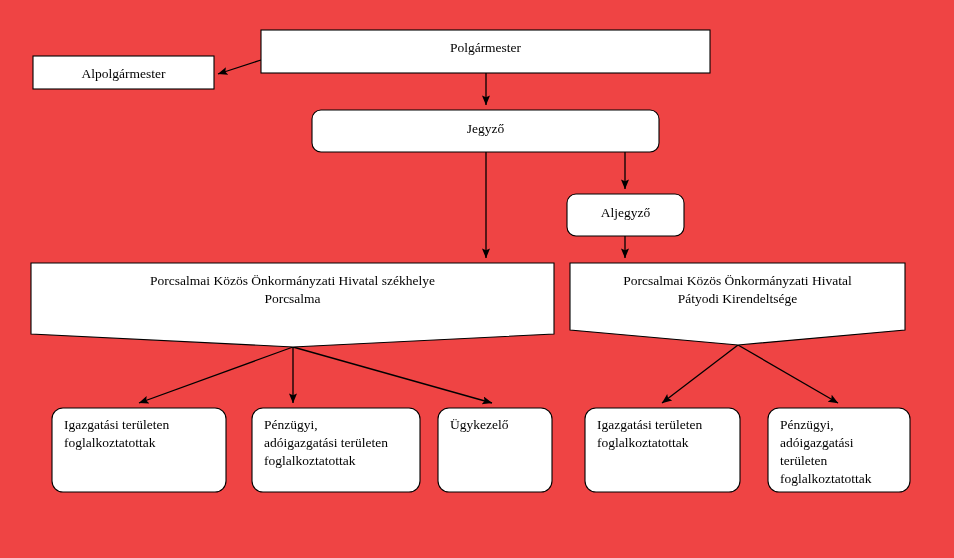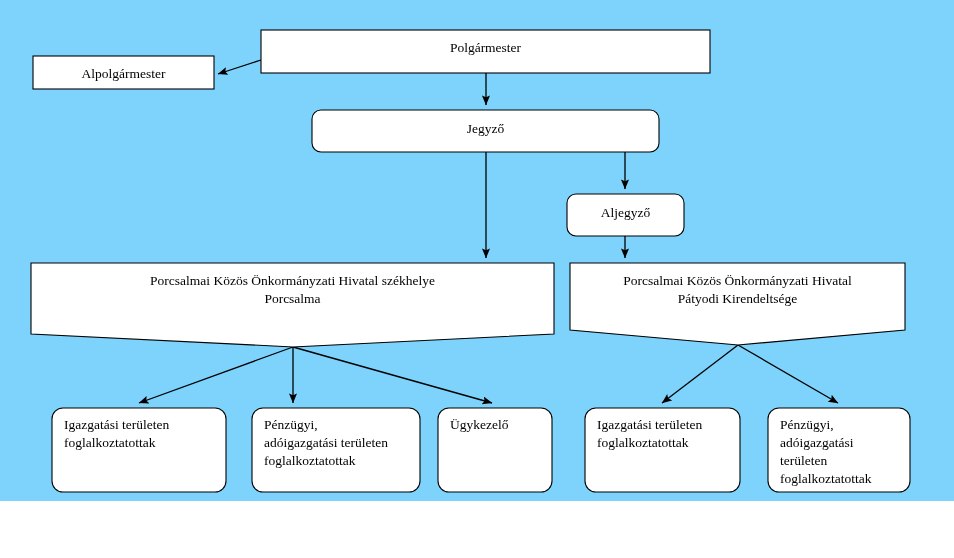--- a/index.html
+++ b/index.html
@@ -6,22 +6,22 @@
     margin: 0;
     padding: 0;
     background: #ffffff;
   }
   body {
     font-family: "Liberation Serif", "DejaVu Serif", serif;
   }
   #org-chart-root {
     position: relative;
     width: 954px;
-    height: 501px;
-    background: #7dd3fc;
+    height: 558px;
+    background: #ef4444;
     overflow: hidden;
   }
   #org-chart-svg {
     display: block;
     width: 954px;
     height: 558px;
   }
   .node-shape {
     fill: #ffffff;
     stroke: #000000;

